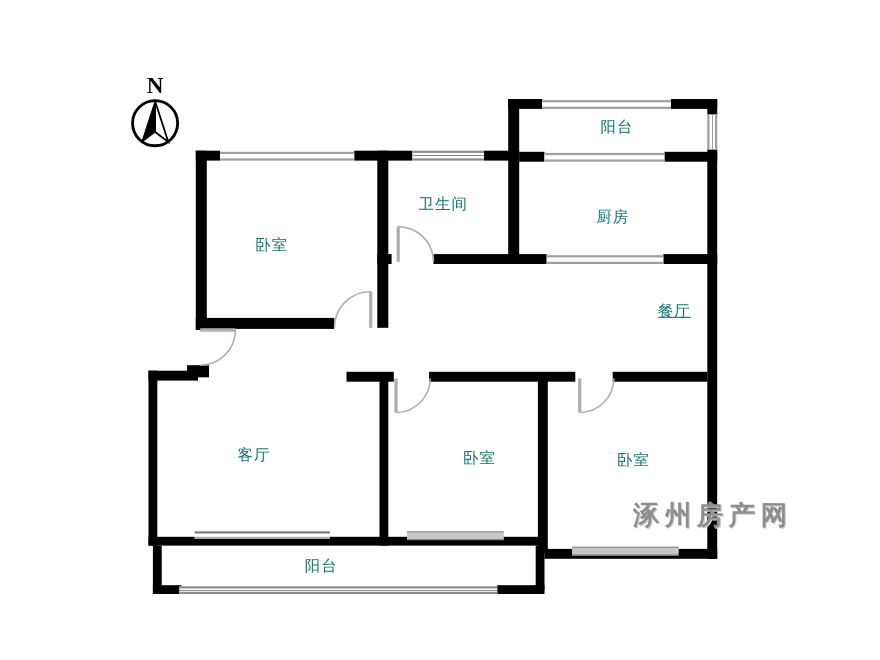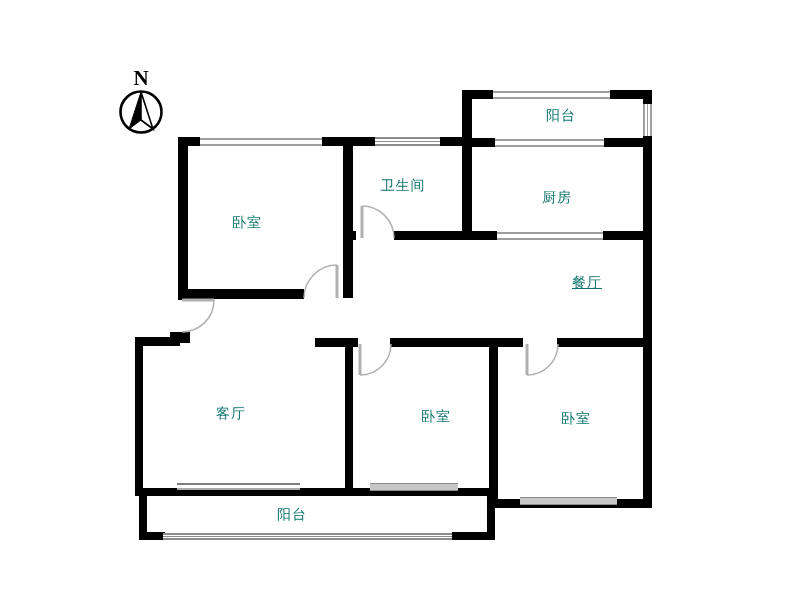--- a/index.html
+++ b/index.html
@@ -129,22 +129,23 @@
     <circle cx="141" cy="112" r="20.5" fill="none" stroke="#000" stroke-width="2.6"></circle>
     <path d="M 141 92 L 129 129 L 141 120 Z" fill="#000" stroke="#000" stroke-width="1"></path>
     <path d="M 141 92 L 153 129 L 141 120 Z" fill="#fff" stroke="#000" stroke-width="1.6"></path>
   </svg>
   <span class="compass-n">N</span>
 
   <span class="room-label" style="left:561px;top:116px;">阳台</span>
   <span class="room-label" style="left:557px;top:178px;margin-top:20px;">厨房</span>
   <span class="room-label" style="left:403px;top:186px;">卫生间</span>
   <span class="room-label" style="left:247px;top:223px;">卧室</span>
-  <span class="room-label" style="left:587px;top:283px;text-decoration:underline;">餐厅</span>
+  <span class="room-label" style="left:613px;top:283px;text-decoration:underline;">餐厅</span>
   <span class="room-label" style="left:231px;top:414px;">客厅</span>
   <span class="room-label" style="left:436px;top:417px;">卧室</span>
   <span class="room-label" style="left:576px;top:419px;">卧室</span>
   <span class="room-label" style="left:292px;top:515px;">阳台</span>
 
   <div class="watermark">
+    <div class="wm-name">涿州房产网</div>
   </div>
 
 </div>
 
 </body></html>

